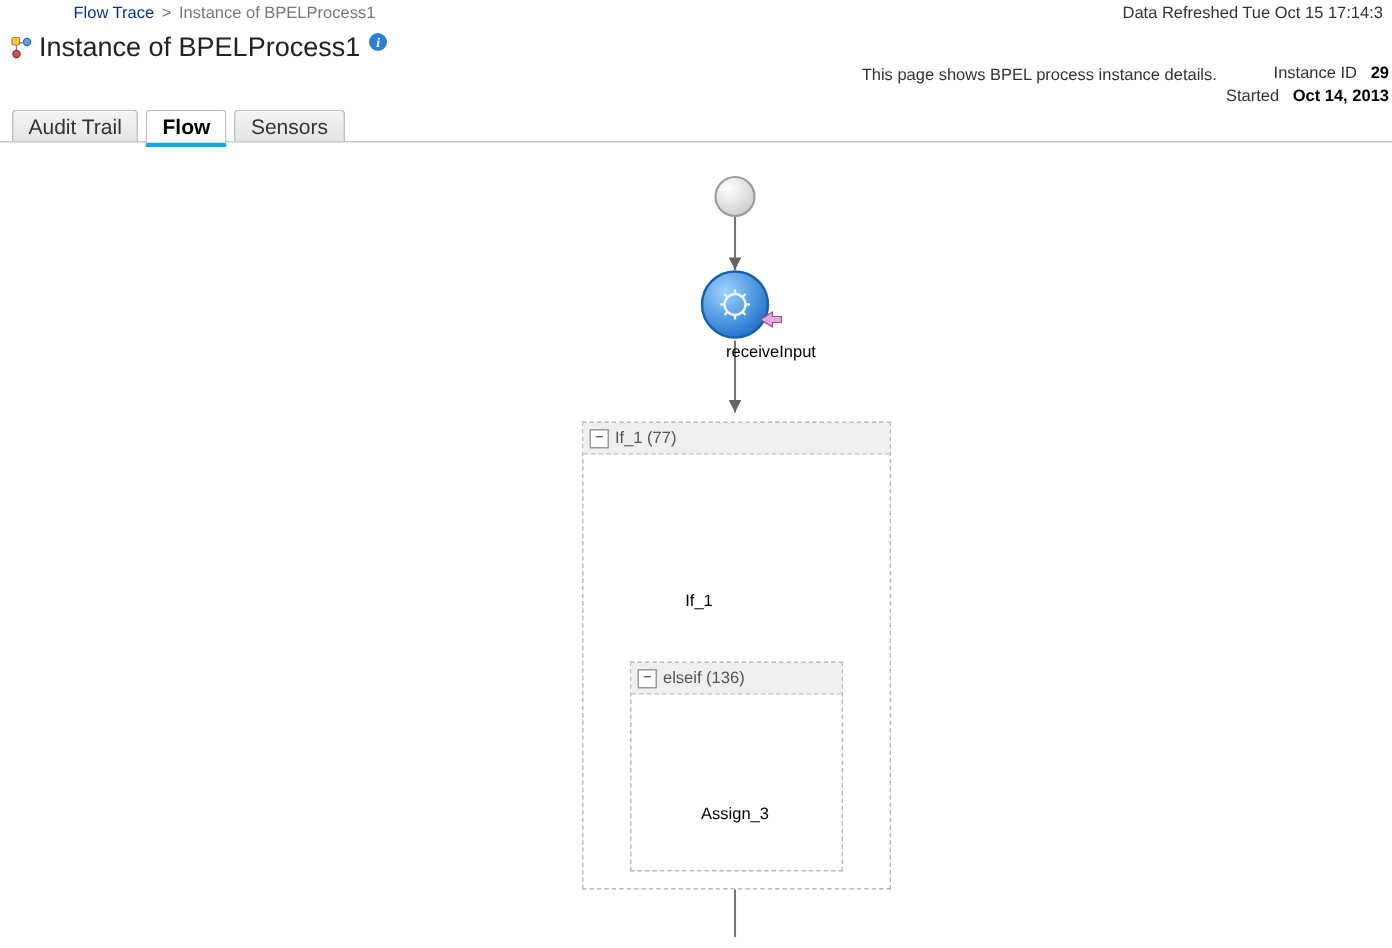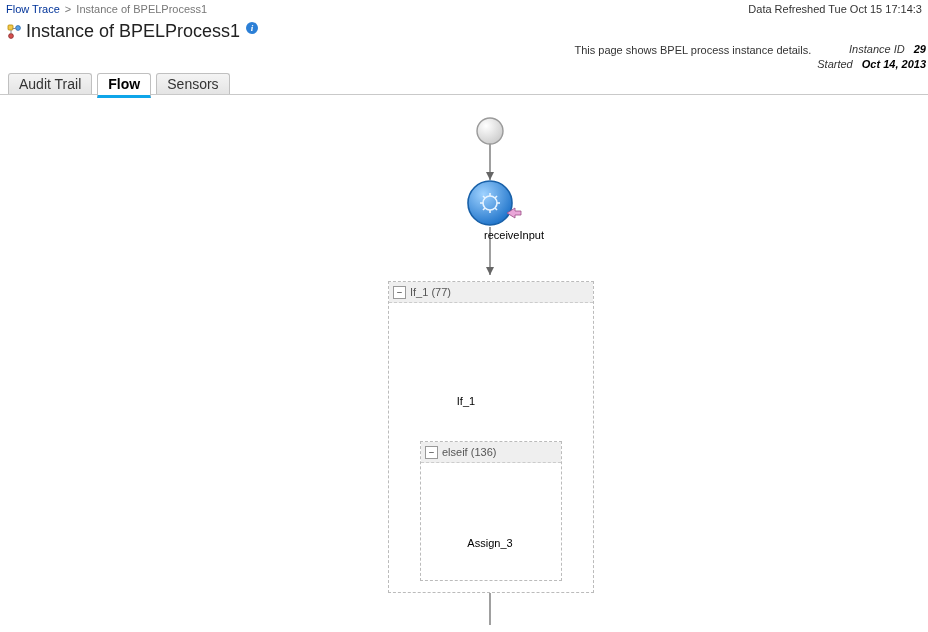--- a/index.html
+++ b/index.html
@@ -14,20 +14,21 @@
   .top-bar {
     display: flex;
     justify-content: space-between;
     align-items: flex-start;
     padding: 3px 6px 2px 6px;
     font-size: 11px;
   }
   .breadcrumb a {
     color: #003399;
     text-decoration: none;
+    margin-left: 43px;
   }
   .breadcrumb .sep {
     color: #777;
     margin: 0 2px;
   }
   .breadcrumb .current {
     color: #777;
   }
   .refresh-info {
     color: #333;
@@ -69,21 +70,20 @@
   .subtitle {
     padding: 2px 6px 8px 28px;
     font-size: 11px;
     color: #333;
   }
   .meta-block {
     text-align: right;
     font-size: 11px;
     line-height: 15px;
     padding-right: 2px;
-    font-style: italic;
   }
   .meta-block .label {
     color: #333;
     margin-right: 6px;
   }
   .meta-block .value {
     font-weight: bold;
     color: #000;
   }
 

